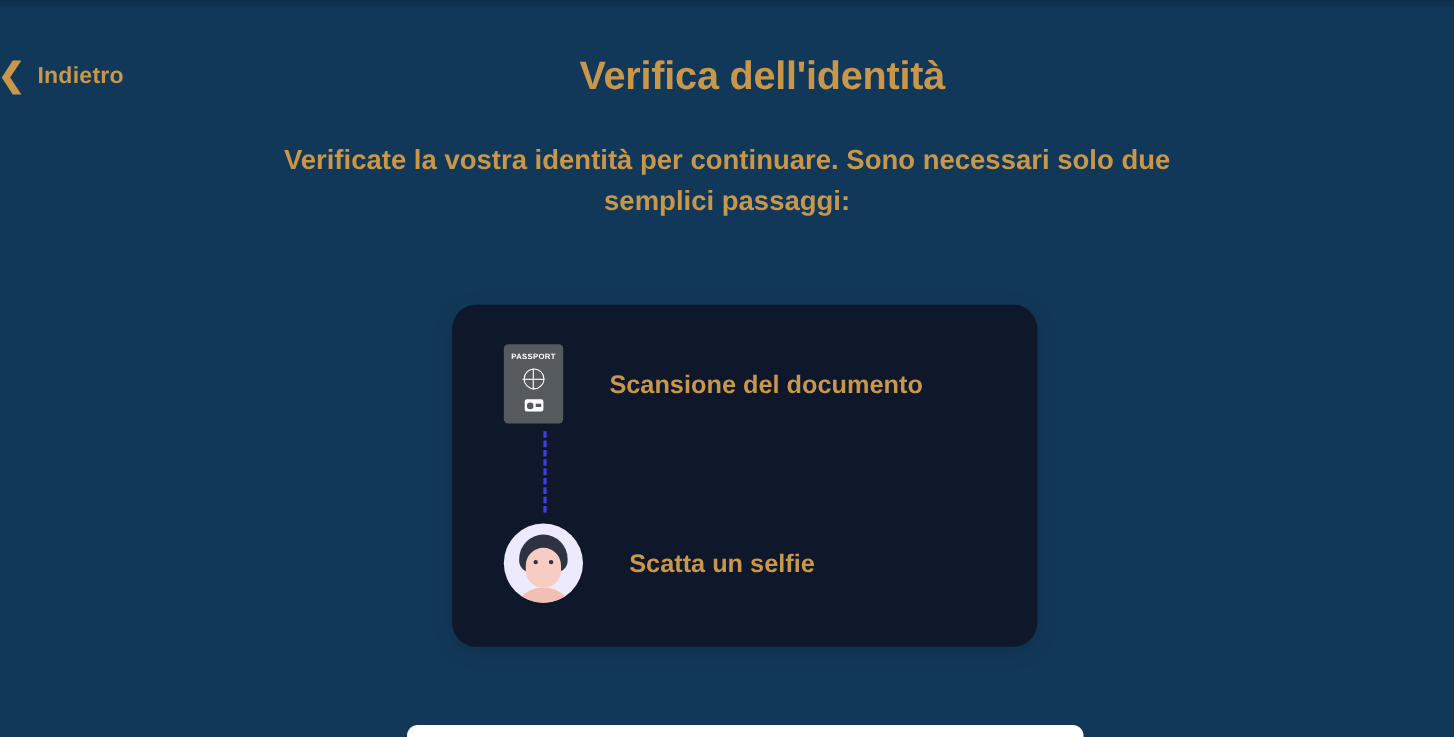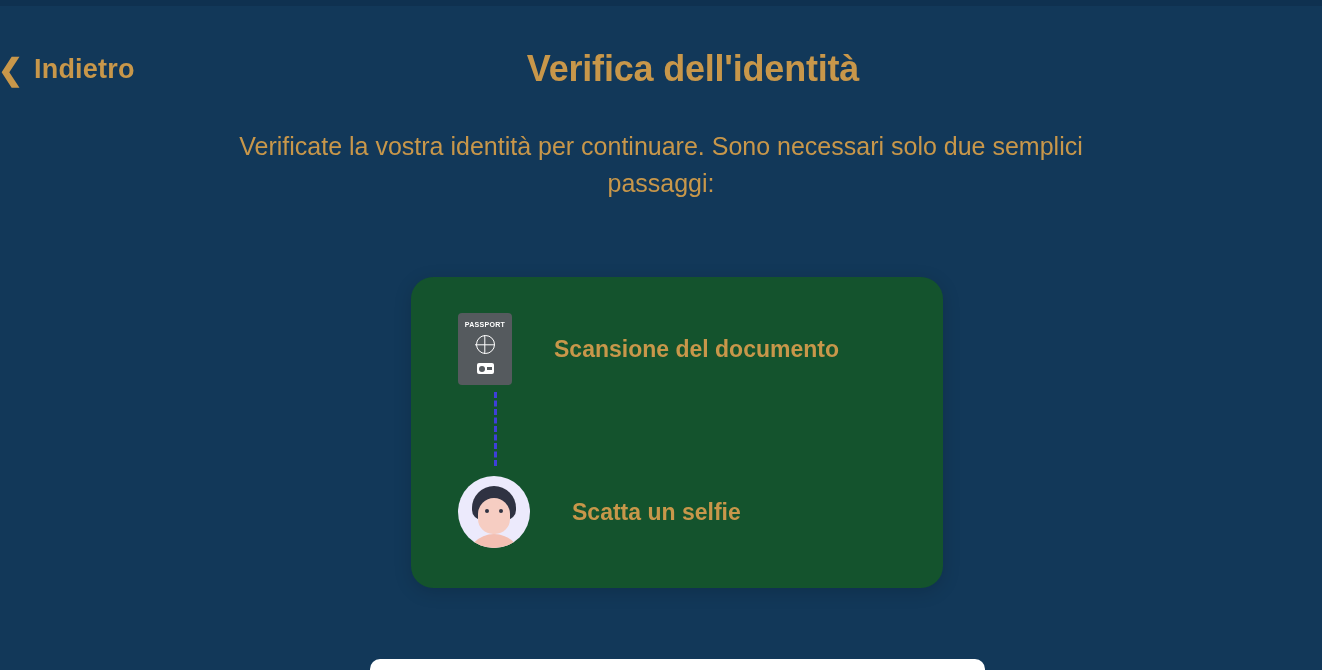--- a/index.html
+++ b/index.html
@@ -36,21 +36,21 @@
     font-size: 30px;
     line-height: 1;
     font-weight: 700;
     color: #c8974a;
     margin-left: -2px;
     display: block;
     width: 22px;
     text-align: center;
   }
   .back-label {
-    font-size: 27px;
+    font-size: 21px;
     font-weight: 700;
     color: #c8974a;
     letter-spacing: 0.2px;
   }
   .page-title {
     position: absolute;
     top: 48px;
     left: 0;
     width: 1322px;
     text-align: center;
@@ -63,29 +63,29 @@
   .subtitle {
     position: absolute;
     top: 128px;
     left: 50%;
     transform: translateX(-50%);
     width: 880px;
     text-align: center;
     font-size: 25px;
     line-height: 37px;
     color: #c8974a;
-    font-weight: 400;
+    font-weight: 700;
   }
   .card {
     position: absolute;
     top: 277px;
     left: 411px;
     width: 532px;
     height: 311px;
-    background: #14532d;
+    background: #0f172a;
     border-radius: 22px;
     box-shadow: 0 4px 18px rgba(0,0,0,0.15);
   }
   .step {
     position: absolute;
     display: flex;
     align-items: center;
   }
   .step-doc {
     top: 36px;

